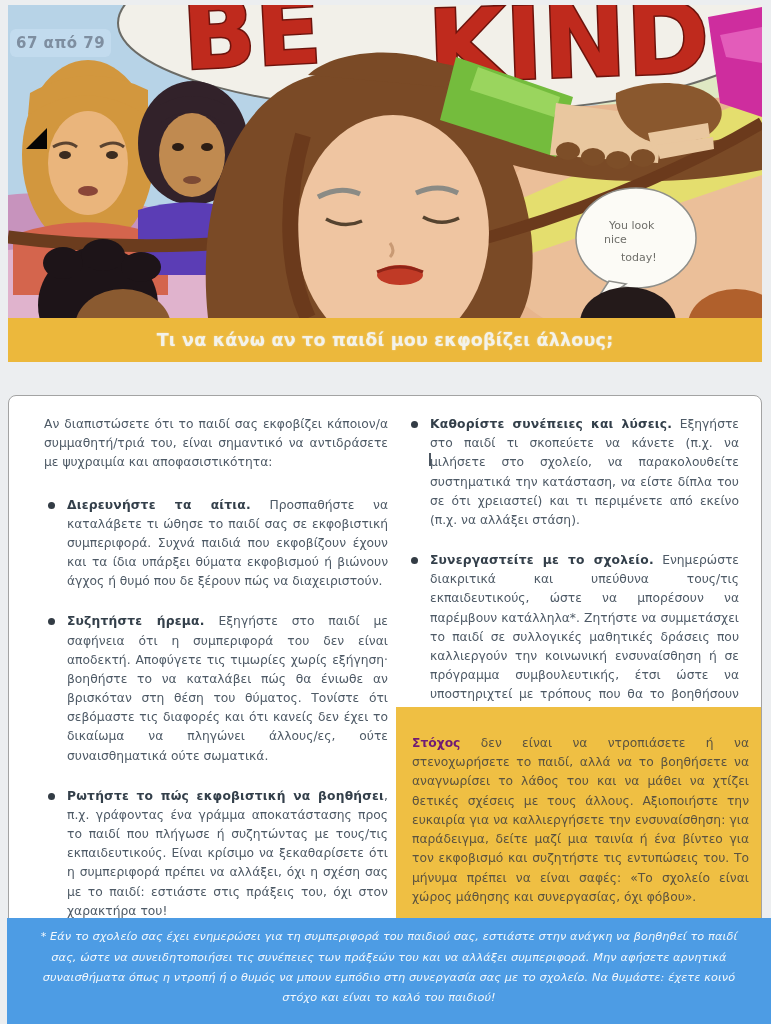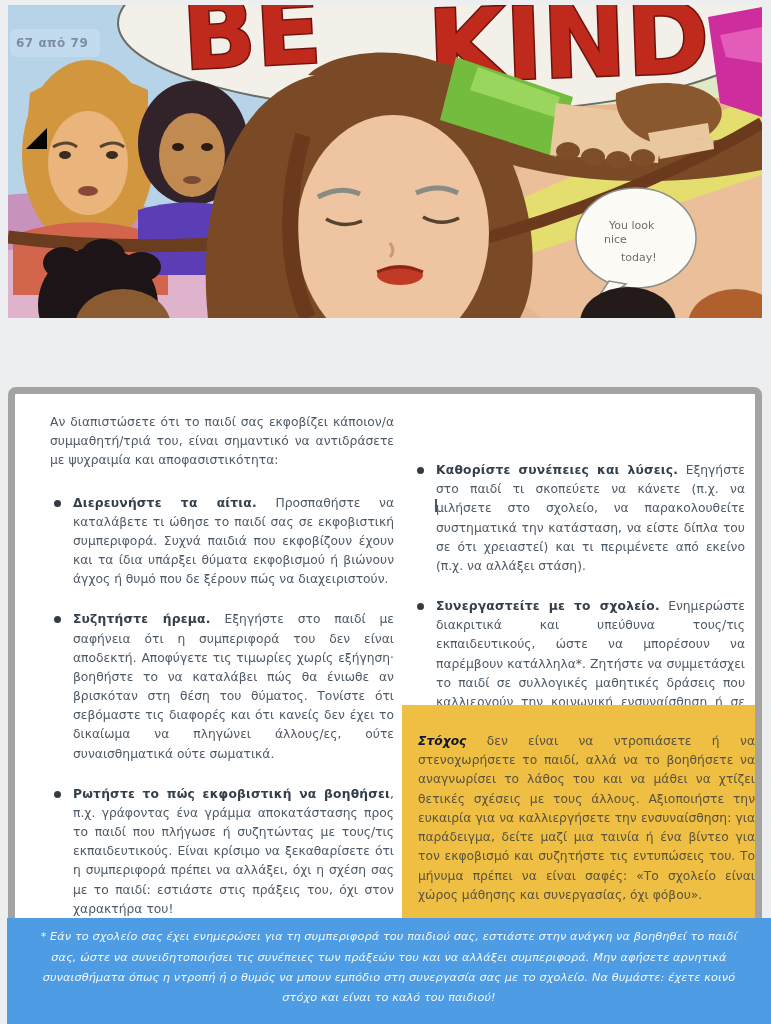--- a/index.html
+++ b/index.html
@@ -5,67 +5,67 @@
   html,body{margin:0;padding:0;}
   body{background:#d9dadd;font-family:"DejaVu Sans","Liberation Sans",sans-serif;}
   .screen{position:relative;width:771px;height:1024px;background:#eceef0;overflow:hidden;}
 
   
   .hero{position:absolute;left:8px;top:5px;width:754px;height:313px;overflow:hidden;background:#b7d3e7;}
   .hero svg{display:block;}
   .page-indicator{
     position:absolute;left:2px;top:24px;min-width:78px;height:28px;
     background:rgba(196,220,238,.85);border-radius:6px;
-    color:#7e8ea0;font-weight:bold;font-size:12px;line-height:28px;
-    padding:0 6px;letter-spacing:.5px;
+    color:#7e8ea0;font-weight:bold;font-size:15px;line-height:28px;
+    text-align:center;padding:0 6px;letter-spacing:.5px;
   }
   .cursor-triangle{
     position:absolute;left:18px;top:123px;width:0;height:0;
     border-bottom:21px solid #050505;border-left:21px solid transparent;
   }
 
   
   .banner{
     position:absolute;left:8px;top:318px;width:754px;height:44px;
     background:#ecb83c;display:flex;align-items:center;justify-content:center;
   }
   .banner h1{
     margin:0;color:#f3f2ea;font-size:17.5px;font-weight:bold;letter-spacing:.2px;
     text-shadow:0 0 2px rgba(255,255,255,.45);
   }
 
   
   .card{
-    position:absolute;left:8px;top:387px;width:754px;height:538px;
-    background:#ffffff;border:7px solid #a3a3a3;border-radius:8px 8px 0 0;
+    position:absolute;left:8px;top:395px;width:754px;height:538px;
+    background:#ffffff;border:1px solid #a3a3a3;border-radius:8px 8px 0 0;
     box-sizing:border-box;overflow:hidden;
   }
   .col{position:absolute;top:19px;color:#4e5a66;font-size:12.3px;line-height:1.56;text-align:justify;}
   .col-left{left:35px;width:344px;}
-  .col-right{left:398px;width:332px;margin-top:48px;}
+  .col-right{left:398px;width:332px;}
   .intro{margin:0 0 23px 0;}
   .bullet{position:relative;padding-left:23px;margin-bottom:21px;}
   .bullet .dot{
     position:absolute;left:4px;top:6px;width:7px;height:7px;border-radius:50%;
     background:#333c45;
   }
   .lead{font-weight:bold;color:#333f4a;letter-spacing:.2px;}
   .text-caret{position:absolute;left:22px;top:38px;width:1.5px;height:13px;background:#4b5560;}
 
   
   .goal-box{
     position:absolute;left:387px;top:311px;width:367px;height:227px;
     background:#efbf43;box-sizing:border-box;
     display:flex;align-items:center;
     padding:12px 14px 12px 16px;
   }
   .goal-box p{
     margin:0;color:#5b5340;font-size:12.3px;line-height:1.57;text-align:justify;
   }
-  .goal-lead{font-weight:bold;font-style:italic;color:#0f172a;}
+  .goal-lead{font-weight:bold;color:#701a75;}
 
   
   .footnote{
     position:absolute;left:7px;top:918px;width:764px;height:106px;
     background:#4d9ce4;display:flex;align-items:center;justify-content:center;
     box-sizing:border-box;padding:8px 30px 14px 30px;
   }
   .footnote p{
     margin:0;color:#f2f8fd;font-style:italic;font-size:11.3px;line-height:1.8;
     text-align:center;letter-spacing:.1px;
@@ -169,20 +169,23 @@
         <ellipse cx="133" cy="262" rx="20" ry="15" fill="#1d1418"></ellipse>
         <ellipse cx="115" cy="322" rx="48" ry="38" fill="#8a5a30"></ellipse>
         <ellipse cx="620" cy="318" rx="48" ry="36" fill="#241a1a"></ellipse>
         <ellipse cx="728" cy="320" rx="48" ry="36" fill="#b0602c"></ellipse>
       </g>
     </svg>
     <div class="page-indicator">67 από 79</div>
     <div class="cursor-triangle"></div>
   </div>
 
+  <div class="banner">
+    <h1>Τι να κάνω αν το παιδί μου εκφοβίζει άλλους;</h1>
+  </div>
 
   <div class="card">
 
     <div class="col col-left">
       <p class="intro">Αν διαπιστώσετε ότι το παιδί σας εκφοβίζει κάποιον/α συμμαθητή/τριά του, είναι σημαντικό να αντιδράσετε με ψυχραιμία και αποφασιστικότητα:</p>
 
       <div class="bullet">
         <span class="dot"></span>
         <span class="lead">Διερευνήστε τα αίτια.</span><span> Προσπαθήστε να καταλάβετε τι ώθησε το παιδί σας σε εκφοβιστική συμπεριφορά. Συχνά παιδιά που εκφοβίζουν έχουν και τα ίδια υπάρξει θύματα εκφοβισμού ή βιώνουν άγχος ή θυμό που δε ξέρουν πώς να διαχειριστούν.</span>
       </div>

